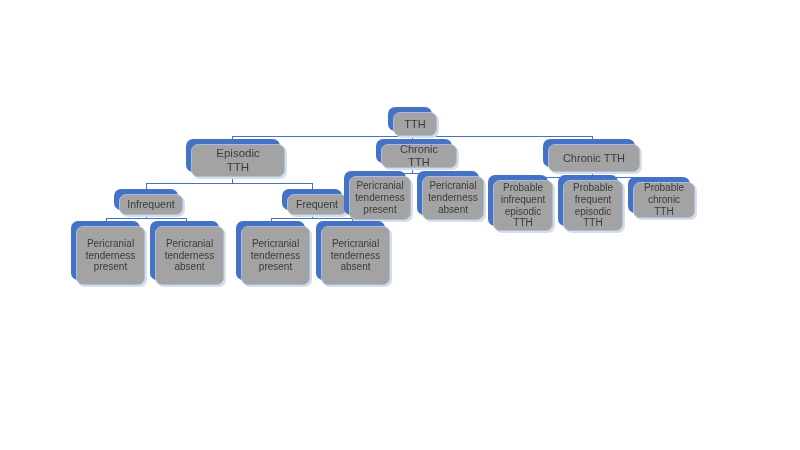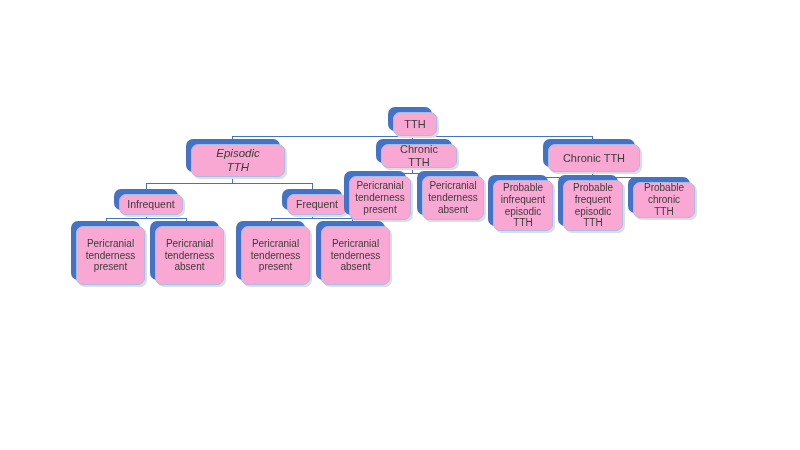--- a/index.html
+++ b/index.html
@@ -49,21 +49,21 @@
     background: #d9dde5;
     border-radius: 7px;
   }
   
   .node .face {
     position: absolute;
     left: 5px;
     top: 5px;
     width: 100%;
     height: 100%;
-    background: #f9a8d4;
+    background: #a3a3a3;
     border: 1px solid #a8bce0;
     border-radius: 7px;
     box-sizing: border-box;
     display: flex;
     align-items: center;
     justify-content: center;
     text-align: center;
     color: #3b3b3b;
     padding: 2px 12px;
     line-height: 1.18;
@@ -111,21 +111,21 @@
 
   <div class="node" style="left:388px; top:107px; width:44px; height:24px;">
     <div class="shadow"></div>
     <div class="plate"></div>
     <div class="face" style="font-size:11px;">TTH</div>
   </div>
 
   <div class="node" style="left:186px; top:139px; width:94px; height:33px;">
     <div class="shadow"></div>
     <div class="plate"></div>
-    <div class="face" style="font-size:11.5px;font-style:italic;">Episodic TTH</div>
+    <div class="face" style="font-size:11.5px;">Episodic TTH</div>
   </div>
 
   <div class="node" style="left:376px; top:139px; width:76px; height:24px;">
     <div class="shadow"></div>
     <div class="plate"></div>
     <div class="face" style="font-size:11px;">Chronic TTH</div>
   </div>
 
   <div class="node" style="left:543px; top:139px; width:92px; height:28px;">
     <div class="shadow"></div>

